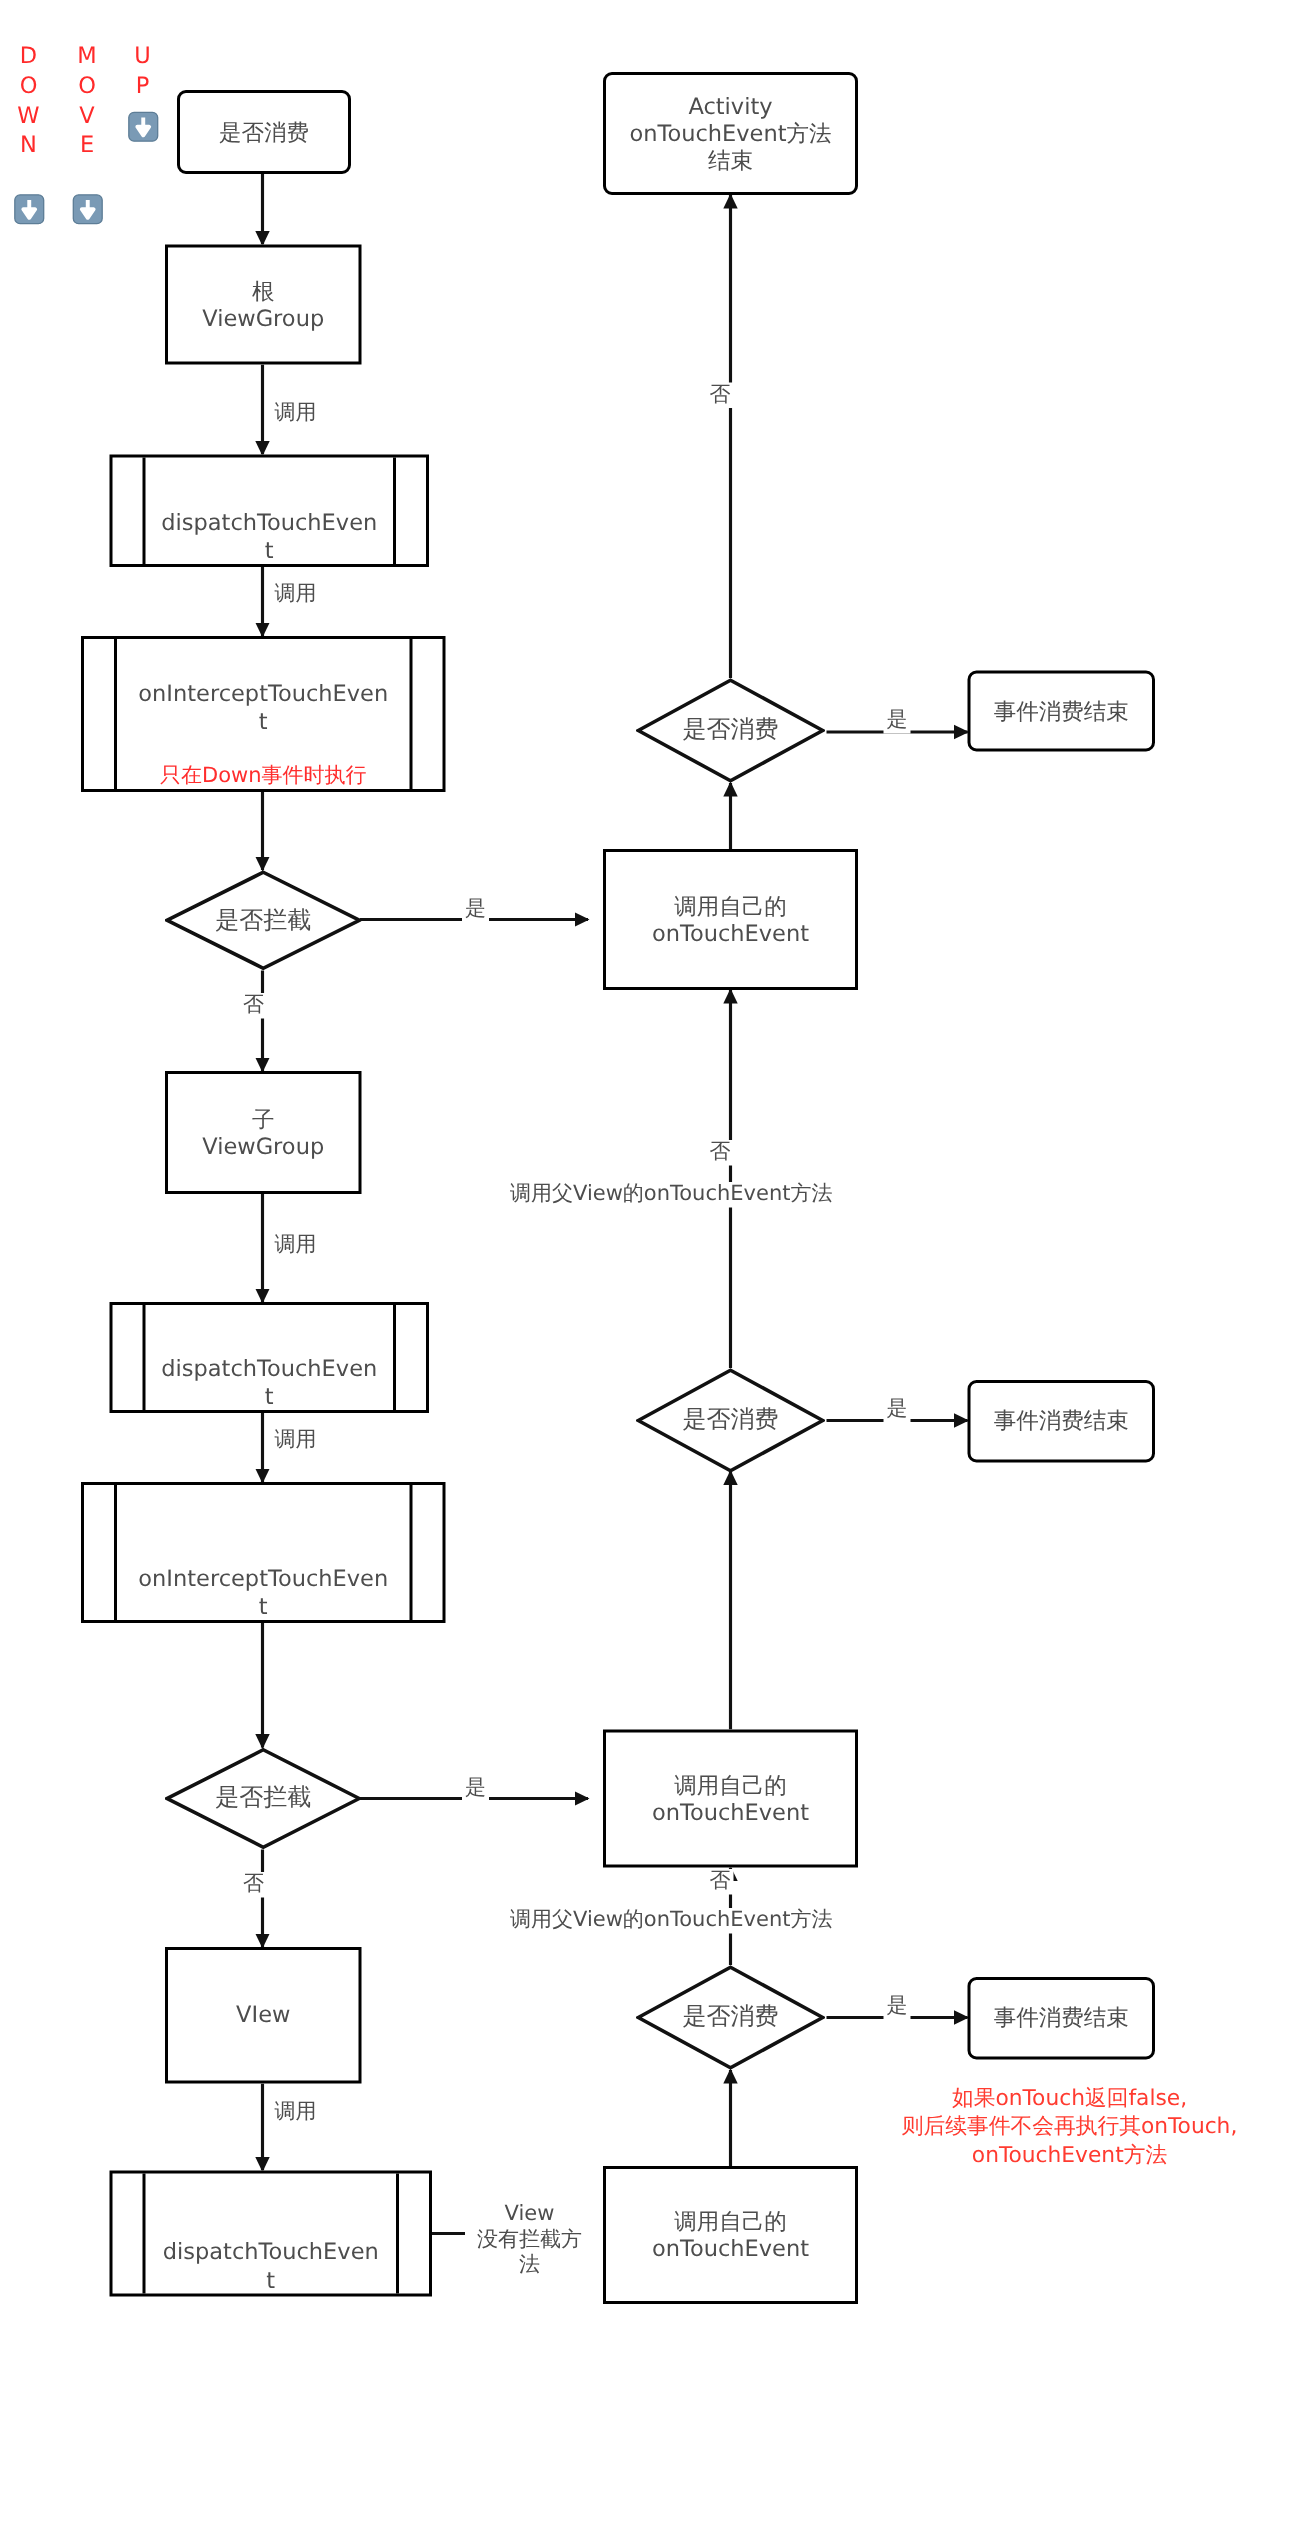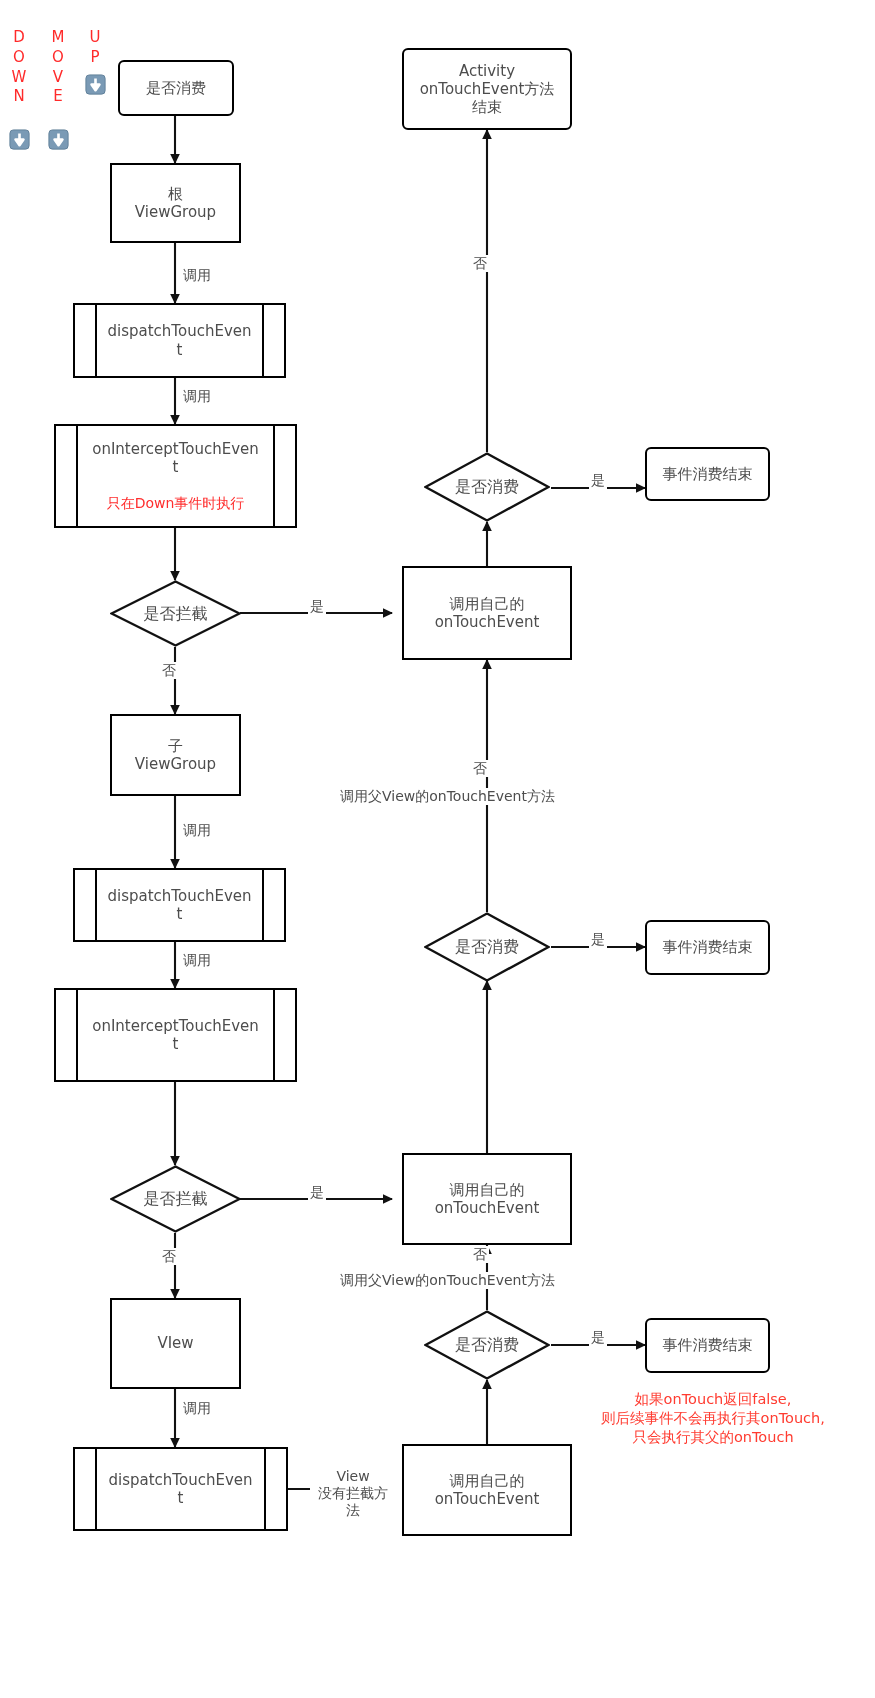--- a/index.html
+++ b/index.html
@@ -43,20 +43,21 @@
   
   .process{
     border:2.2px solid #000;
     font-size:15px;
   }
   
   .subroutine{
     border:2.2px solid #000;
     font-size:15px;
     position:absolute;
+    justify-content:flex-end;
   }
   .subroutine .bar{
     position:absolute;
     top:0; bottom:0;
     width:0;
     border-left:2.2px solid #000;
   }
   .subroutine .bar.left{left:20px;}
   .subroutine .bar.right{right:20px;}
   .subroutine .inner{
@@ -349,15 +350,15 @@
   <div class="elabel" style="left:589px; top:472px;">是</div>
   <div class="elabel" style="left:471px; top:760px;">否</div>
   <div class="elabel" style="left:338px; top:788px;">调用父View的onTouchEvent方法</div>
   <div class="elabel" style="left:589px; top:931px;">是</div>
   <div class="elabel" style="left:471px; top:1246px;">否</div>
   <div class="elabel" style="left:338px; top:1272px;">调用父View的onTouchEvent方法</div>
   <div class="elabel" style="left:589px; top:1329px;">是</div>
 
   <div class="annot-red" style="left:556px; top:1390px; width:314px;">如果onTouch返回false,
 则后续事件不会再执行其onTouch,
-只会执行其父的onTouch</div>
+onTouchEvent方法</div>
 
 </div>
 
 </body></html>

